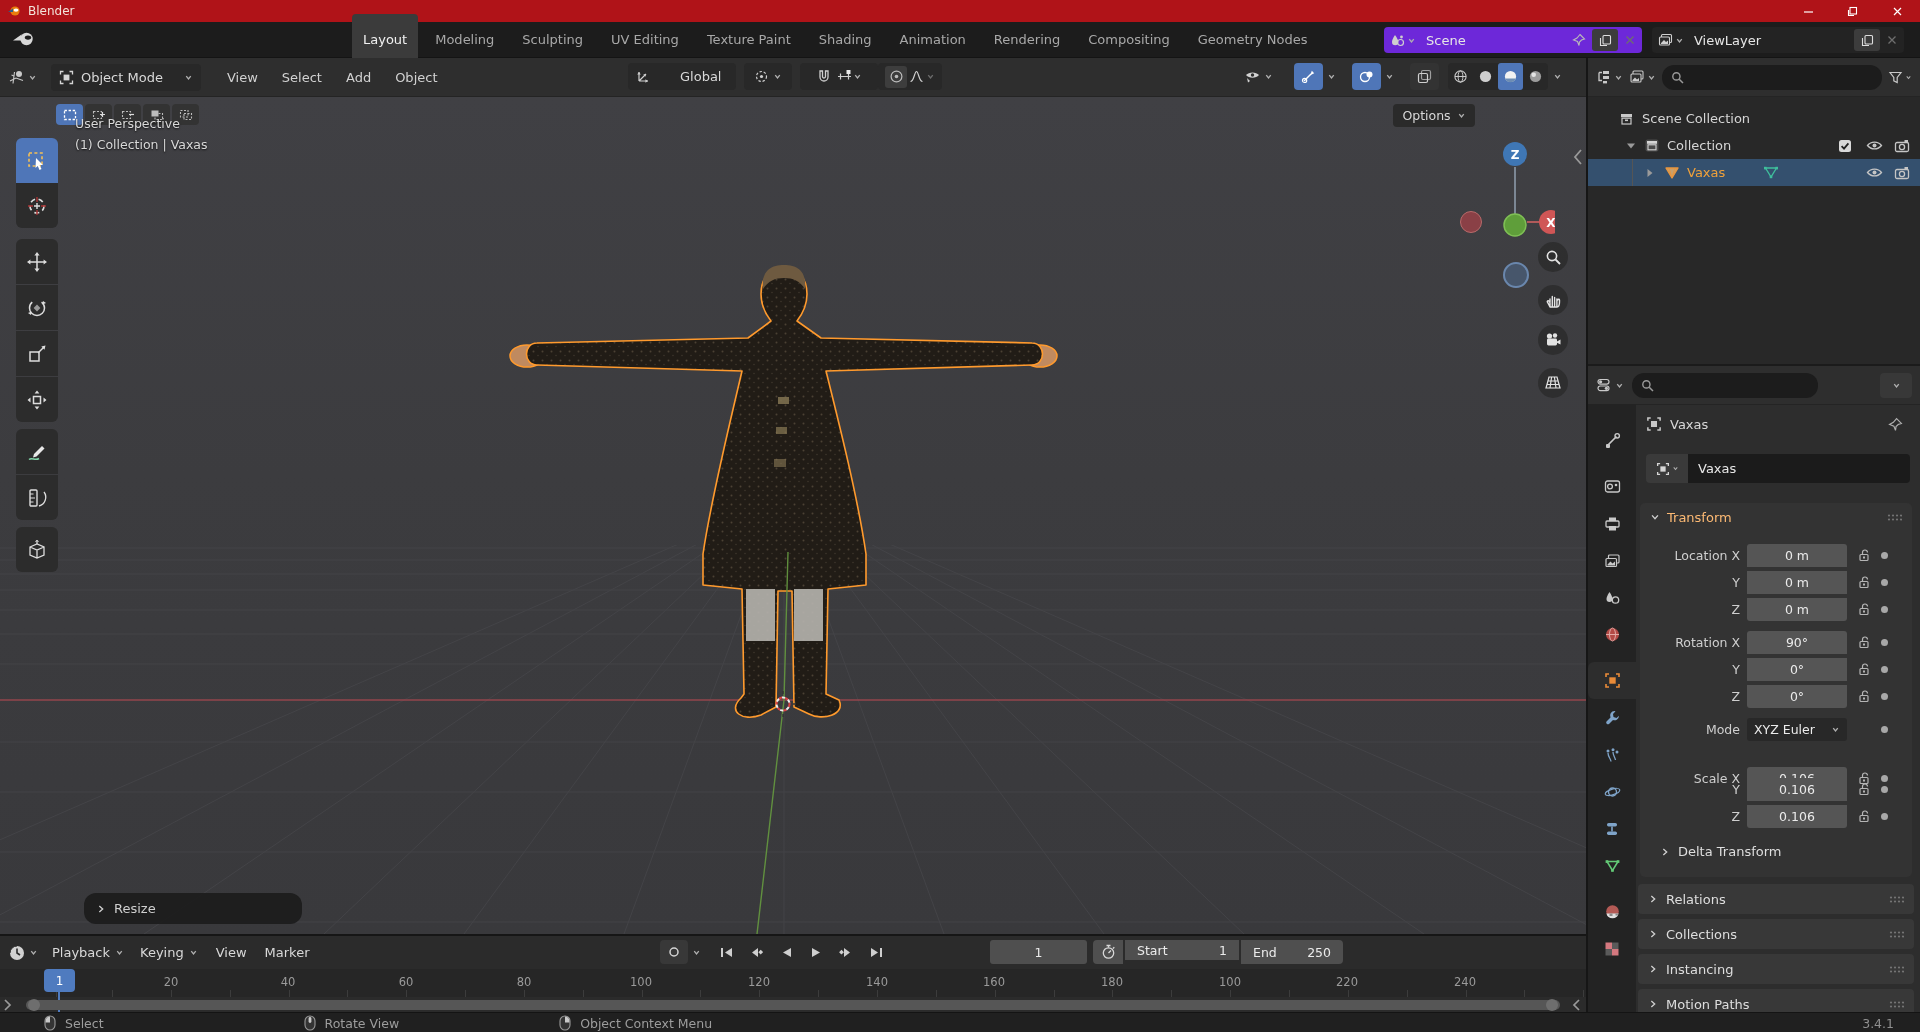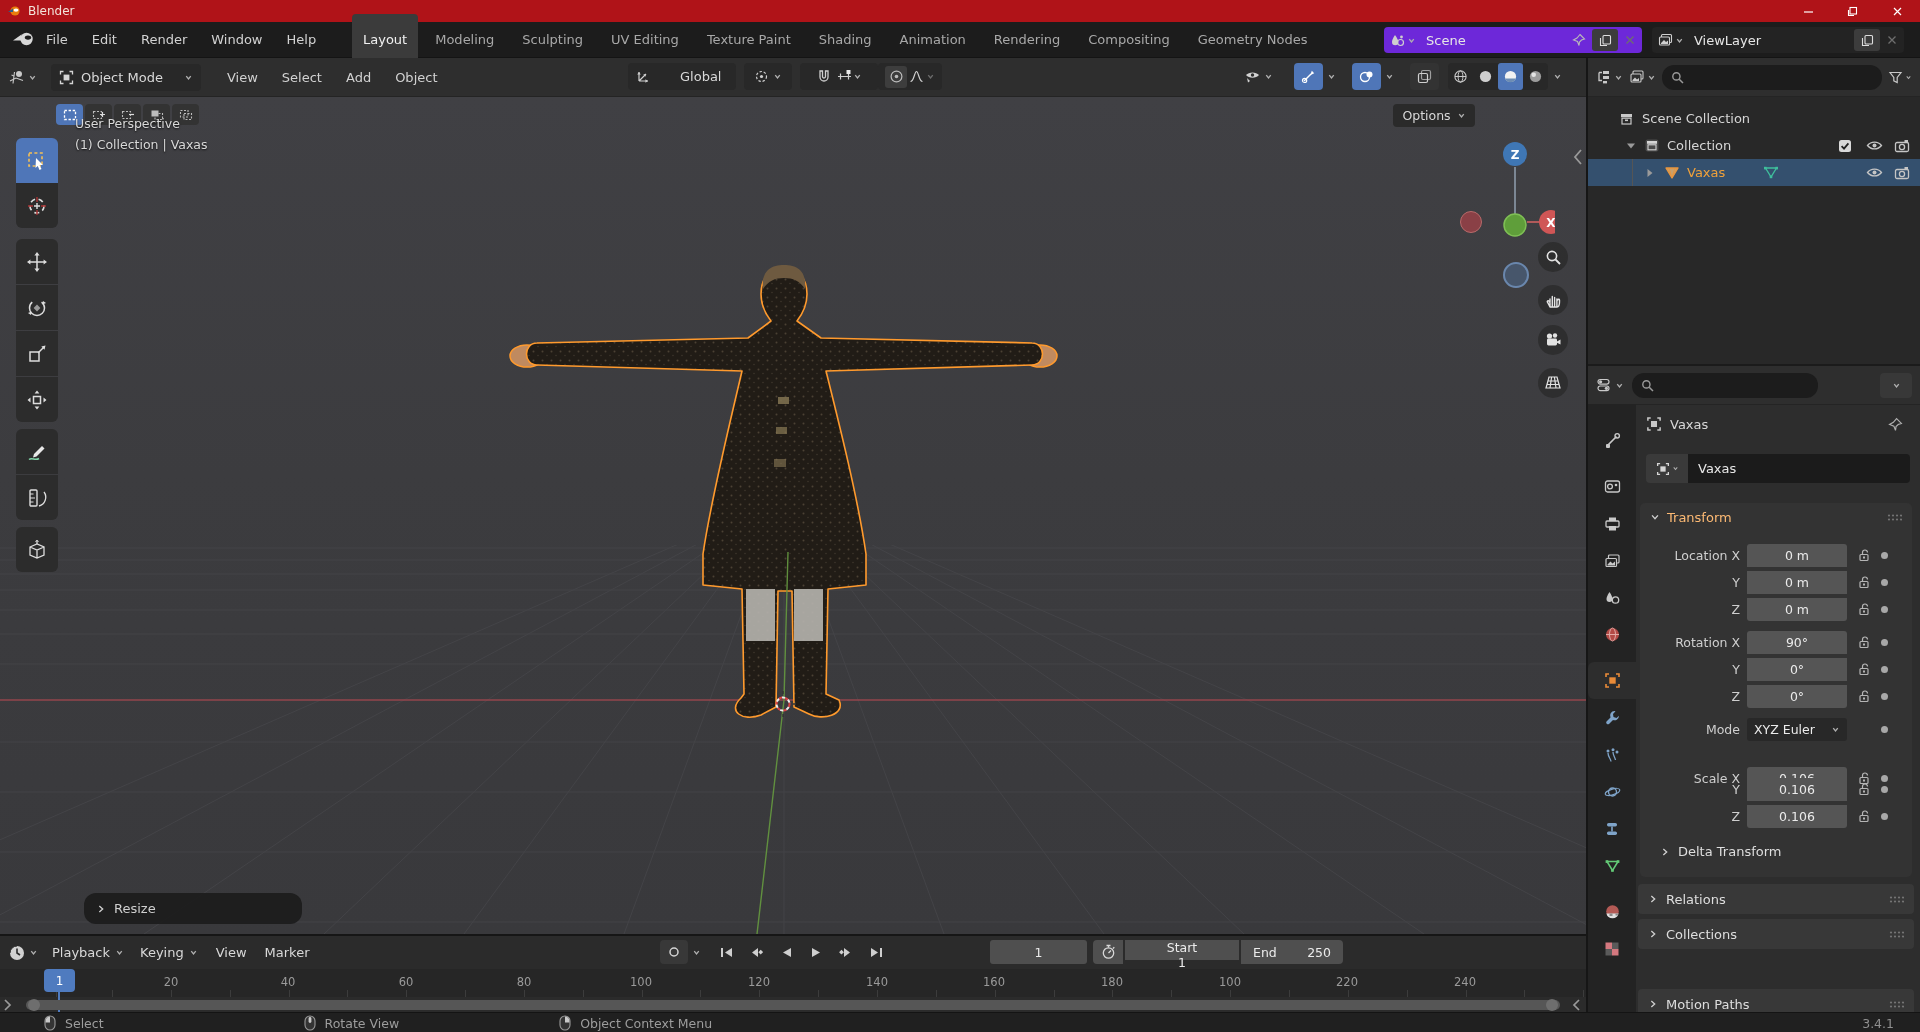--- a/index.html
+++ b/index.html
@@ -58,37 +58,20 @@
         </svg>
       </div>
   </div>
 
   <div class="abs" style="left:0;top:22px;width:1920px;height:35px;background:#1c1c1c;border-bottom:1px solid #141414;">
     <svg class="abs icn" width="24" height="18" viewBox="0 0 24 18" style="left:12px;top:8px;">
       <circle cx="14.5" cy="9" r="6.2" fill="#d8d8d8"></circle>
         <ellipse cx="16" cy="7.6" rx="3.2" ry="2.1" fill="#1c1c1c"></ellipse>
         <path d="M1 10.5 L9.5 4.5 L9.5 10.5 Z" fill="#d8d8d8"></path>
     </svg>
-    <div class="abs fx" style="left:34px;top:0;height:34px;">
-      <div class="menu-item">
-          <span>File</span>
-        </div>
-      <div class="menu-item">
-          <span>Edit</span>
-        </div>
-      <div class="menu-item">
-          <span>Render</span>
-        </div>
-      <div class="menu-item">
-          <span>Window</span>
-        </div>
-      <div class="menu-item">
-          <span>Help</span>
-        </div>
-    </div>
     <div class="abs fx" style="left:352px;top:4px;height:26px;gap:6px;">
       <div class="ws on">
           <span>Layout</span>
         </div>
       <div class="ws">
           <span>Modeling</span>
         </div>
       <div class="ws">
           <span>Sculpting</span>
         </div>
@@ -979,20 +962,39 @@
             <circle cx="6" cy="2.5" r="1.1"></circle>
             <circle cx="10" cy="2.5" r="1.1"></circle>
             <circle cx="14" cy="2.5" r="1.1"></circle>
             <circle cx="2" cy="6.5" r="1.1"></circle>
             <circle cx="6" cy="6.5" r="1.1"></circle>
             <circle cx="10" cy="6.5" r="1.1"></circle>
             <circle cx="14" cy="6.5" r="1.1"></circle>
           </g>
         </svg>
     </div>
+    <div class="sect abs" style="left:50px;top:588px;width:276px;height:30px;padding:0 10px;box-sizing:border-box;gap:8px;">
+      <svg class="cv2" viewBox="0 0 12 12" style="width:10px;height:10px;transform:rotate(-90deg);">
+          <path d="M2.5 4 L6 8 L9.5 4"></path>
+        </svg>
+      <span>Instancing</span>
+        <div style="flex:1"></div>
+      <svg class="grip" width="15" height="9" viewBox="0 0 15 9">
+          <g fill="#8a8a8a">
+            <circle cx="2" cy="2.5" r="1.1"></circle>
+            <circle cx="6" cy="2.5" r="1.1"></circle>
+            <circle cx="10" cy="2.5" r="1.1"></circle>
+            <circle cx="14" cy="2.5" r="1.1"></circle>
+            <circle cx="2" cy="6.5" r="1.1"></circle>
+            <circle cx="6" cy="6.5" r="1.1"></circle>
+            <circle cx="10" cy="6.5" r="1.1"></circle>
+            <circle cx="14" cy="6.5" r="1.1"></circle>
+          </g>
+        </svg>
+    </div>
     <div class="sect abs" style="left:50px;top:623px;width:276px;height:30px;padding:0 10px;box-sizing:border-box;gap:8px;">
       <svg class="cv2" viewBox="0 0 12 12" style="width:10px;height:10px;transform:rotate(-90deg);">
           <path d="M2.5 4 L6 8 L9.5 4"></path>
         </svg>
       <span>Motion Paths</span>
         <div style="flex:1"></div>
       <svg class="grip" width="15" height="9" viewBox="0 0 15 9">
           <g fill="#8a8a8a">
             <circle cx="2" cy="2.5" r="1.1"></circle>
             <circle cx="6" cy="2.5" r="1.1"></circle>
@@ -1088,21 +1090,21 @@
 
       <div class="fld abs" style="left:990px;top:4px;width:97px;height:24px;background:#4f4f4f;">
           <span>1</span>
         </div>
       <div class="fx abs" style="left:1093px;top:4px;width:30px;height:24px;background:#4f4f4f;border-radius:4px 0 0 4px;justify-content:center;">
         <svg width="15" height="16" viewBox="0 0 15 16">
             <circle cx="7.5" cy="9" r="5.2" fill="none" stroke="#d8d8d8" stroke-width="1.3"></circle>
             <path d="M7.5 9 L10 6.5 M5.5 1.5 H9.5 M7.5 1.5 V3.5 M12 4.5 L13.3 3.2" stroke="#d8d8d8" stroke-width="1.3" fill="none"></path>
           </svg>
       </div>
-      <div class="fld abs fx" style="left:1125px;top:4px;width:114px;height:20px;background:#4f4f4f;border-radius:0;justify-content:space-between;padding:0 12px;box-sizing:border-box;flex-direction:column;">
+      <div class="fld abs fx" style="left:1125px;top:4px;width:114px;height:20px;background:#4f4f4f;border-radius:0;justify-content:space-between;padding:0 12px;box-sizing:border-box;">
         <span>Start</span>
           <span>1</span>
       </div>
       <div class="fld abs fx" style="left:1241px;top:4px;width:102px;height:24px;background:#4f4f4f;border-radius:0 4px 4px 0;justify-content:space-between;padding:0 12px;box-sizing:border-box;">
         <span>End</span>
           <span>250</span>
       </div>
     </div>
 
     <div class="abs" style="left:0;top:33px;width:1586px;height:28px;background:#262626;">

